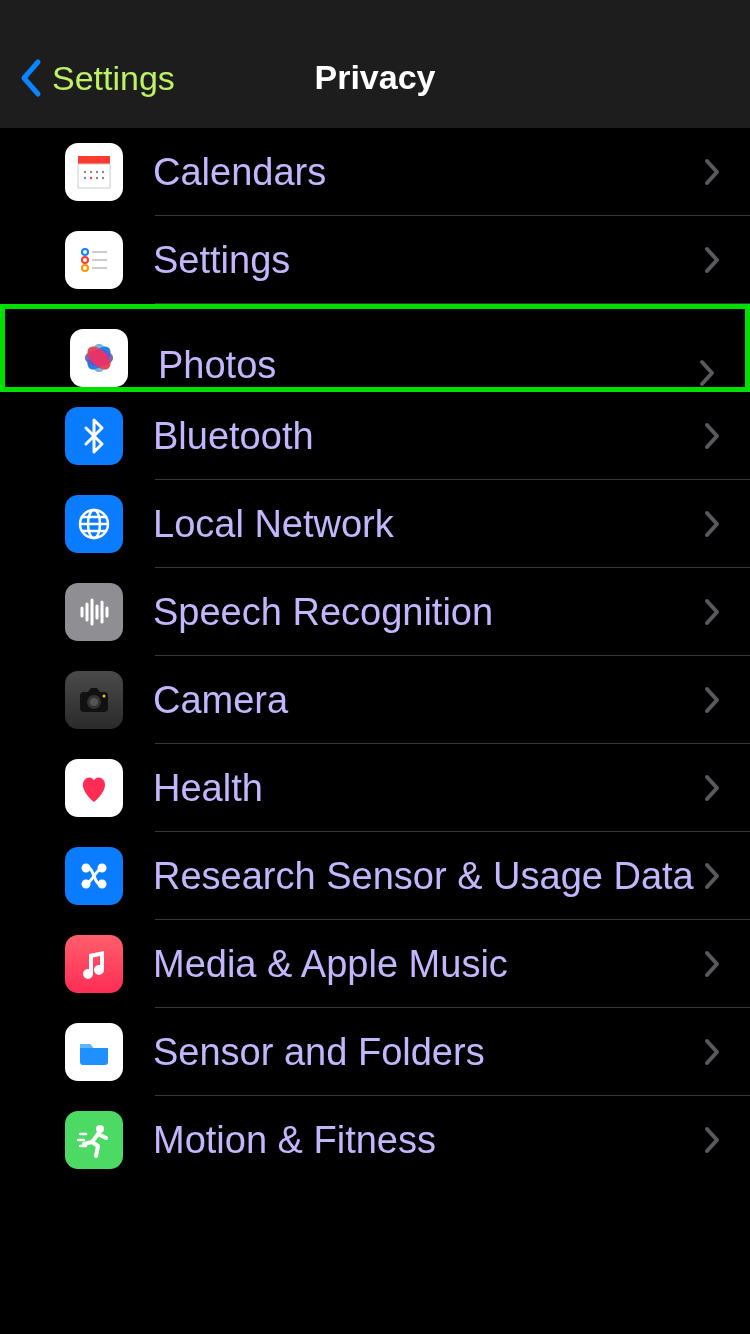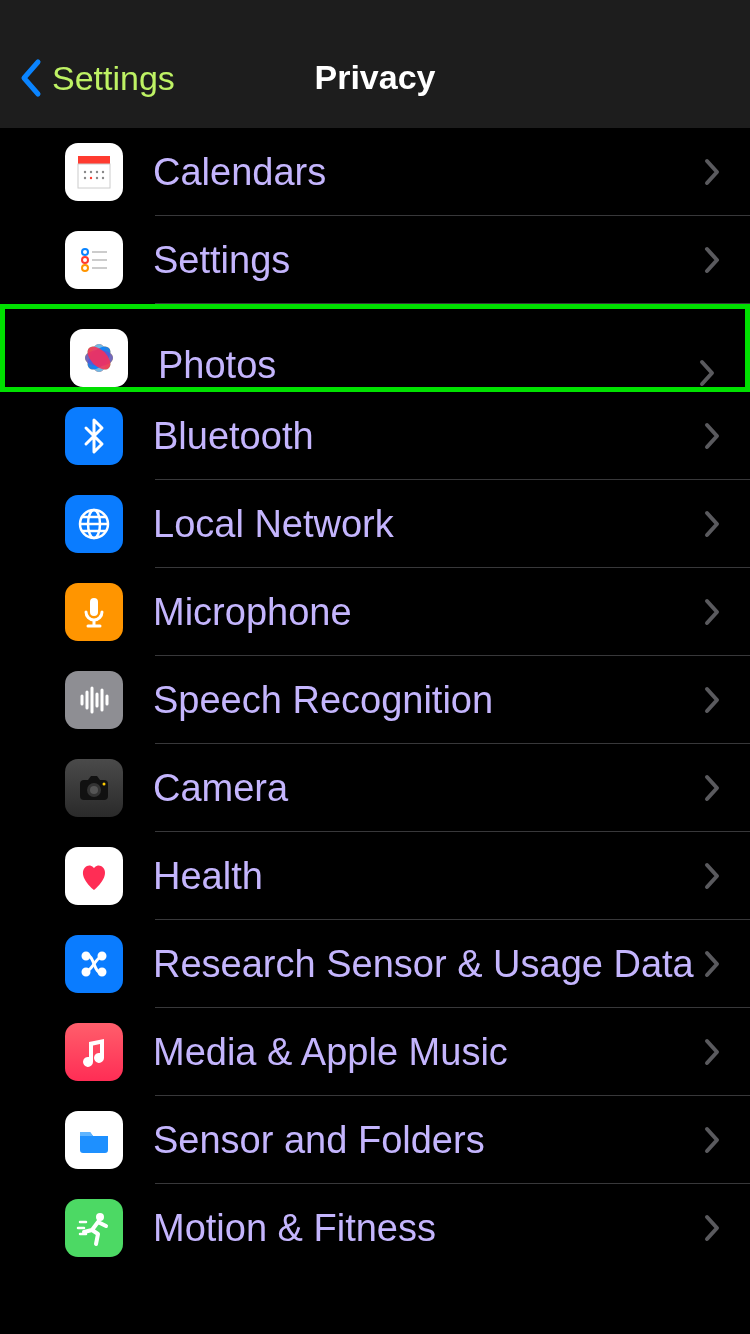--- a/index.html
+++ b/index.html
@@ -196,35 +196,20 @@
           <line x1="8" y1="27" x2="32" y2="27"></line>
         </svg>
     </div>
     <span class="label">Local Network</span>
     <svg class="chevron" width="16" height="28" viewBox="0 0 16 28" fill="none" stroke="#5a5a5e" stroke-width="4" stroke-linecap="round" stroke-linejoin="round">
         <polyline points="3,3 13,14 3,25"></polyline>
       </svg>
     <div class="sep"></div>
   </div>
 
-  <div class="row">
-    <div class="icon ic-mic">
-      <svg width="40" height="40" viewBox="0 0 40 40" fill="#fff">
-          <rect x="16" y="6" width="8" height="18" rx="4"></rect>
-          <path d="M12 20a8 8 0 0 0 16 0" fill="none" stroke="#fff" stroke-width="3" stroke-linecap="round"></path>
-          <line x1="20" y1="28" x2="20" y2="34" stroke="#fff" stroke-width="3"></line>
-          <line x1="14" y1="34" x2="26" y2="34" stroke="#fff" stroke-width="3" stroke-linecap="round"></line>
-        </svg>
-    </div>
-    <span class="label">Microphone</span>
-    <svg class="chevron" width="16" height="28" viewBox="0 0 16 28" fill="none" stroke="#5a5a5e" stroke-width="4" stroke-linecap="round" stroke-linejoin="round">
-        <polyline points="3,3 13,14 3,25"></polyline>
-      </svg>
-    <div class="sep"></div>
-  </div>
 
   <div class="row">
     <div class="icon ic-speech">
       <svg width="40" height="40" viewBox="0 0 40 40" stroke="#fff" stroke-width="3" stroke-linecap="round">
           <line x1="8" y1="16" x2="8" y2="24"></line>
           <line x1="13" y1="12" x2="13" y2="28"></line>
           <line x1="18" y1="8" x2="18" y2="32"></line>
           <line x1="23" y1="14" x2="23" y2="26"></line>
           <line x1="28" y1="10" x2="28" y2="30"></line>
           <line x1="33" y1="16" x2="33" y2="24"></line>

